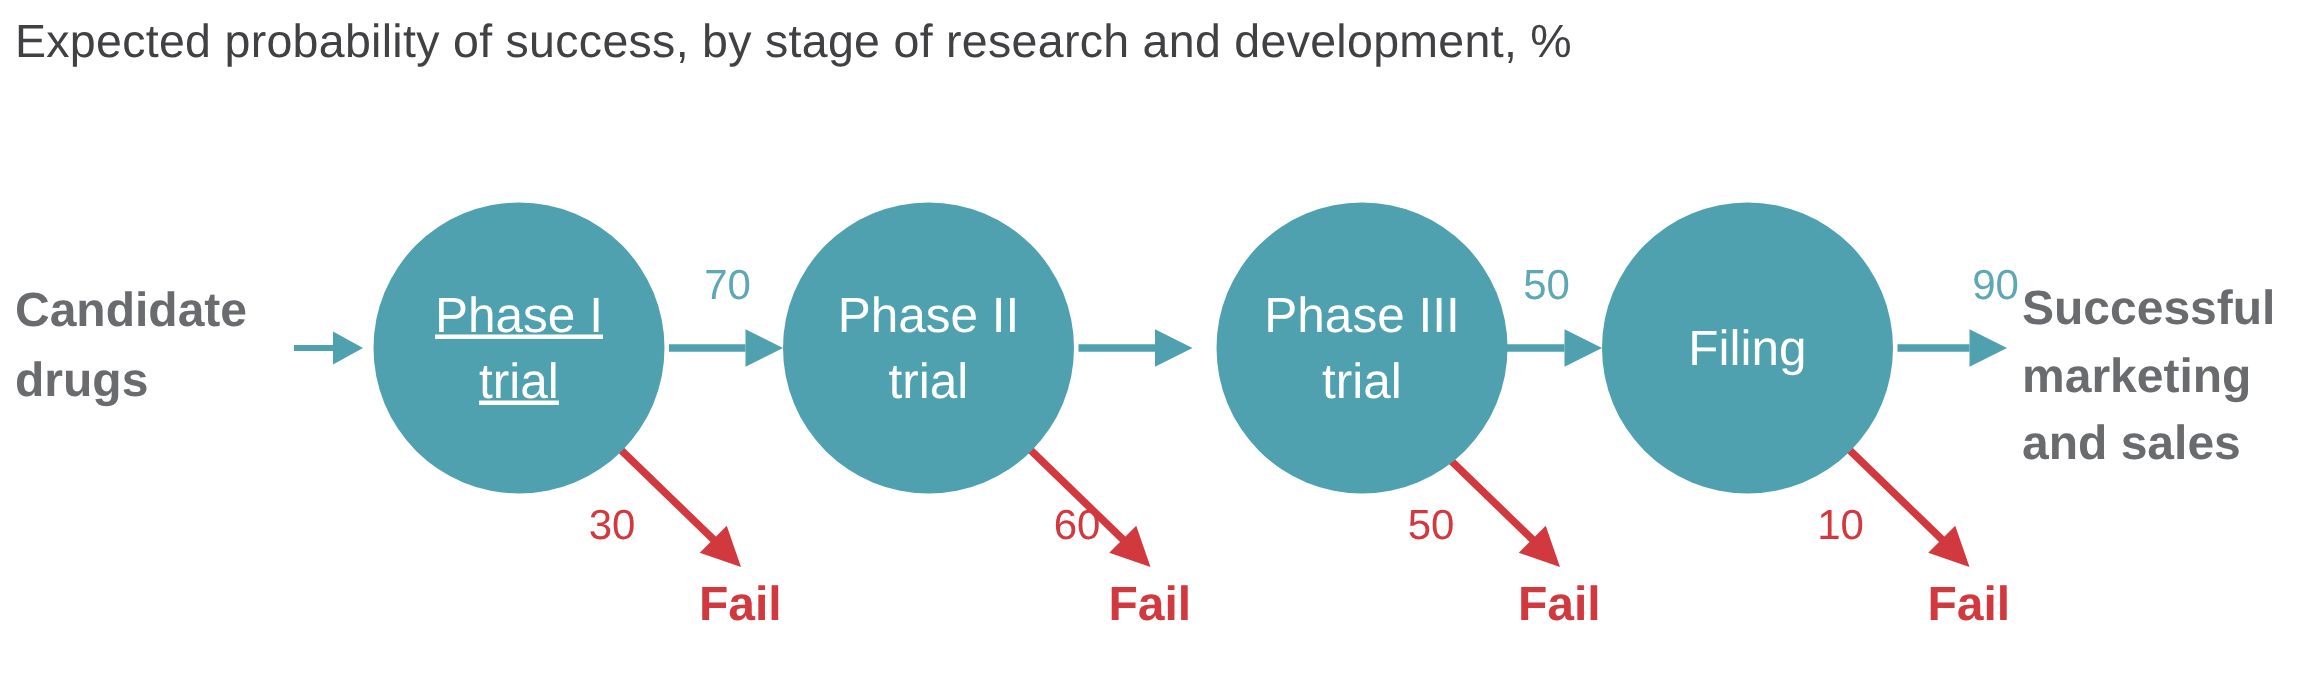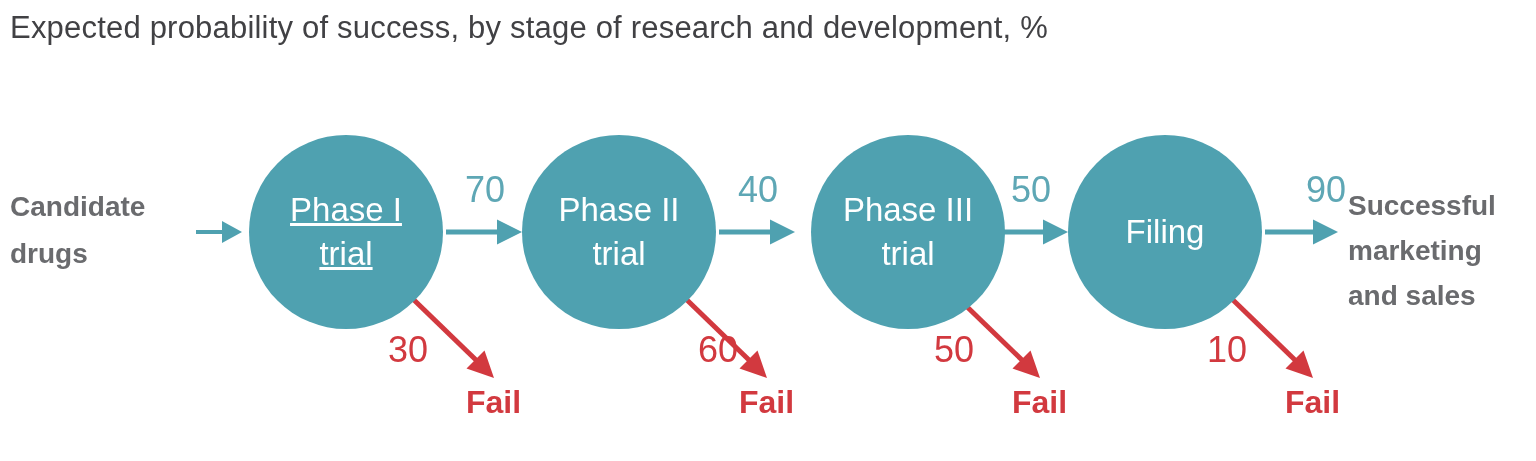--- a/index.html
+++ b/index.html
@@ -15,21 +15,21 @@
     position:absolute;
     left:10px; top:10px;
     font-size:31px;
     font-weight:500;
     letter-spacing:.2px;
     color:var(--c-title,#414144);
     white-space:nowrap;
   }
   .side-label{
     position:absolute;
-    font-size:28px;
+    font-size:32px;
     font-weight:bold;
     line-height:47px;
     color:var(--c-label,#6A6B6E);
   }
   .source-label{ left:10px; top:183px; width:195px; }
   .sink-label{ left:1348px; top:183px; width:185px; line-height:45px; }
   .stage-node{
     position:absolute;
     top:135px;
     width:194px; height:194px;
@@ -41,21 +41,21 @@
     justify-content:center;
     text-align:center;
     font-size:33px;
     line-height:44px;
   }
   .stage-node .node-text{ width:152px; }
   .rate{
     position:absolute;
     width:84px;
     text-align:center;
-    font-size:36px;
+    font-size:28px;
     line-height:40px;
   }
   .success-rate{ top:170px; color:var(--c-number,#5EA7B5); }
   .fail-rate{ top:330px; width:100px; color:var(--c-fail,#D2393F); }
   .fail-label{
     position:absolute;
     top:384px;
     width:120px;
     font-size:32px;
     font-weight:bold;
@@ -127,21 +127,20 @@
   <div class="stage-node" style="left:249px;text-decoration:underline;">
     <span class="node-text">Phase I trial</span>
   </div>
   <div class="rate success-rate" style="left:443px;">70</div>
   <div class="rate fail-rate" style="left:358px;">30</div>
   <div class="fail-label" style="left:466px;">Fail</div>
 
   <div class="stage-node" style="left:522px;">
     <span class="node-text">Phase II trial</span>
   </div>
-  <div class="rate success-rate" style="left:716px;">40</div>
   <div class="rate fail-rate" style="left:668px;">60</div>
   <div class="fail-label" style="left:739px;">Fail</div>
 
   <div class="stage-node" style="left:811px;">
     <span class="node-text">Phase III trial</span>
   </div>
   <div class="rate success-rate" style="left:989px;">50</div>
   <div class="rate fail-rate" style="left:904px;">50</div>
   <div class="fail-label" style="left:1012px;">Fail</div>
 

